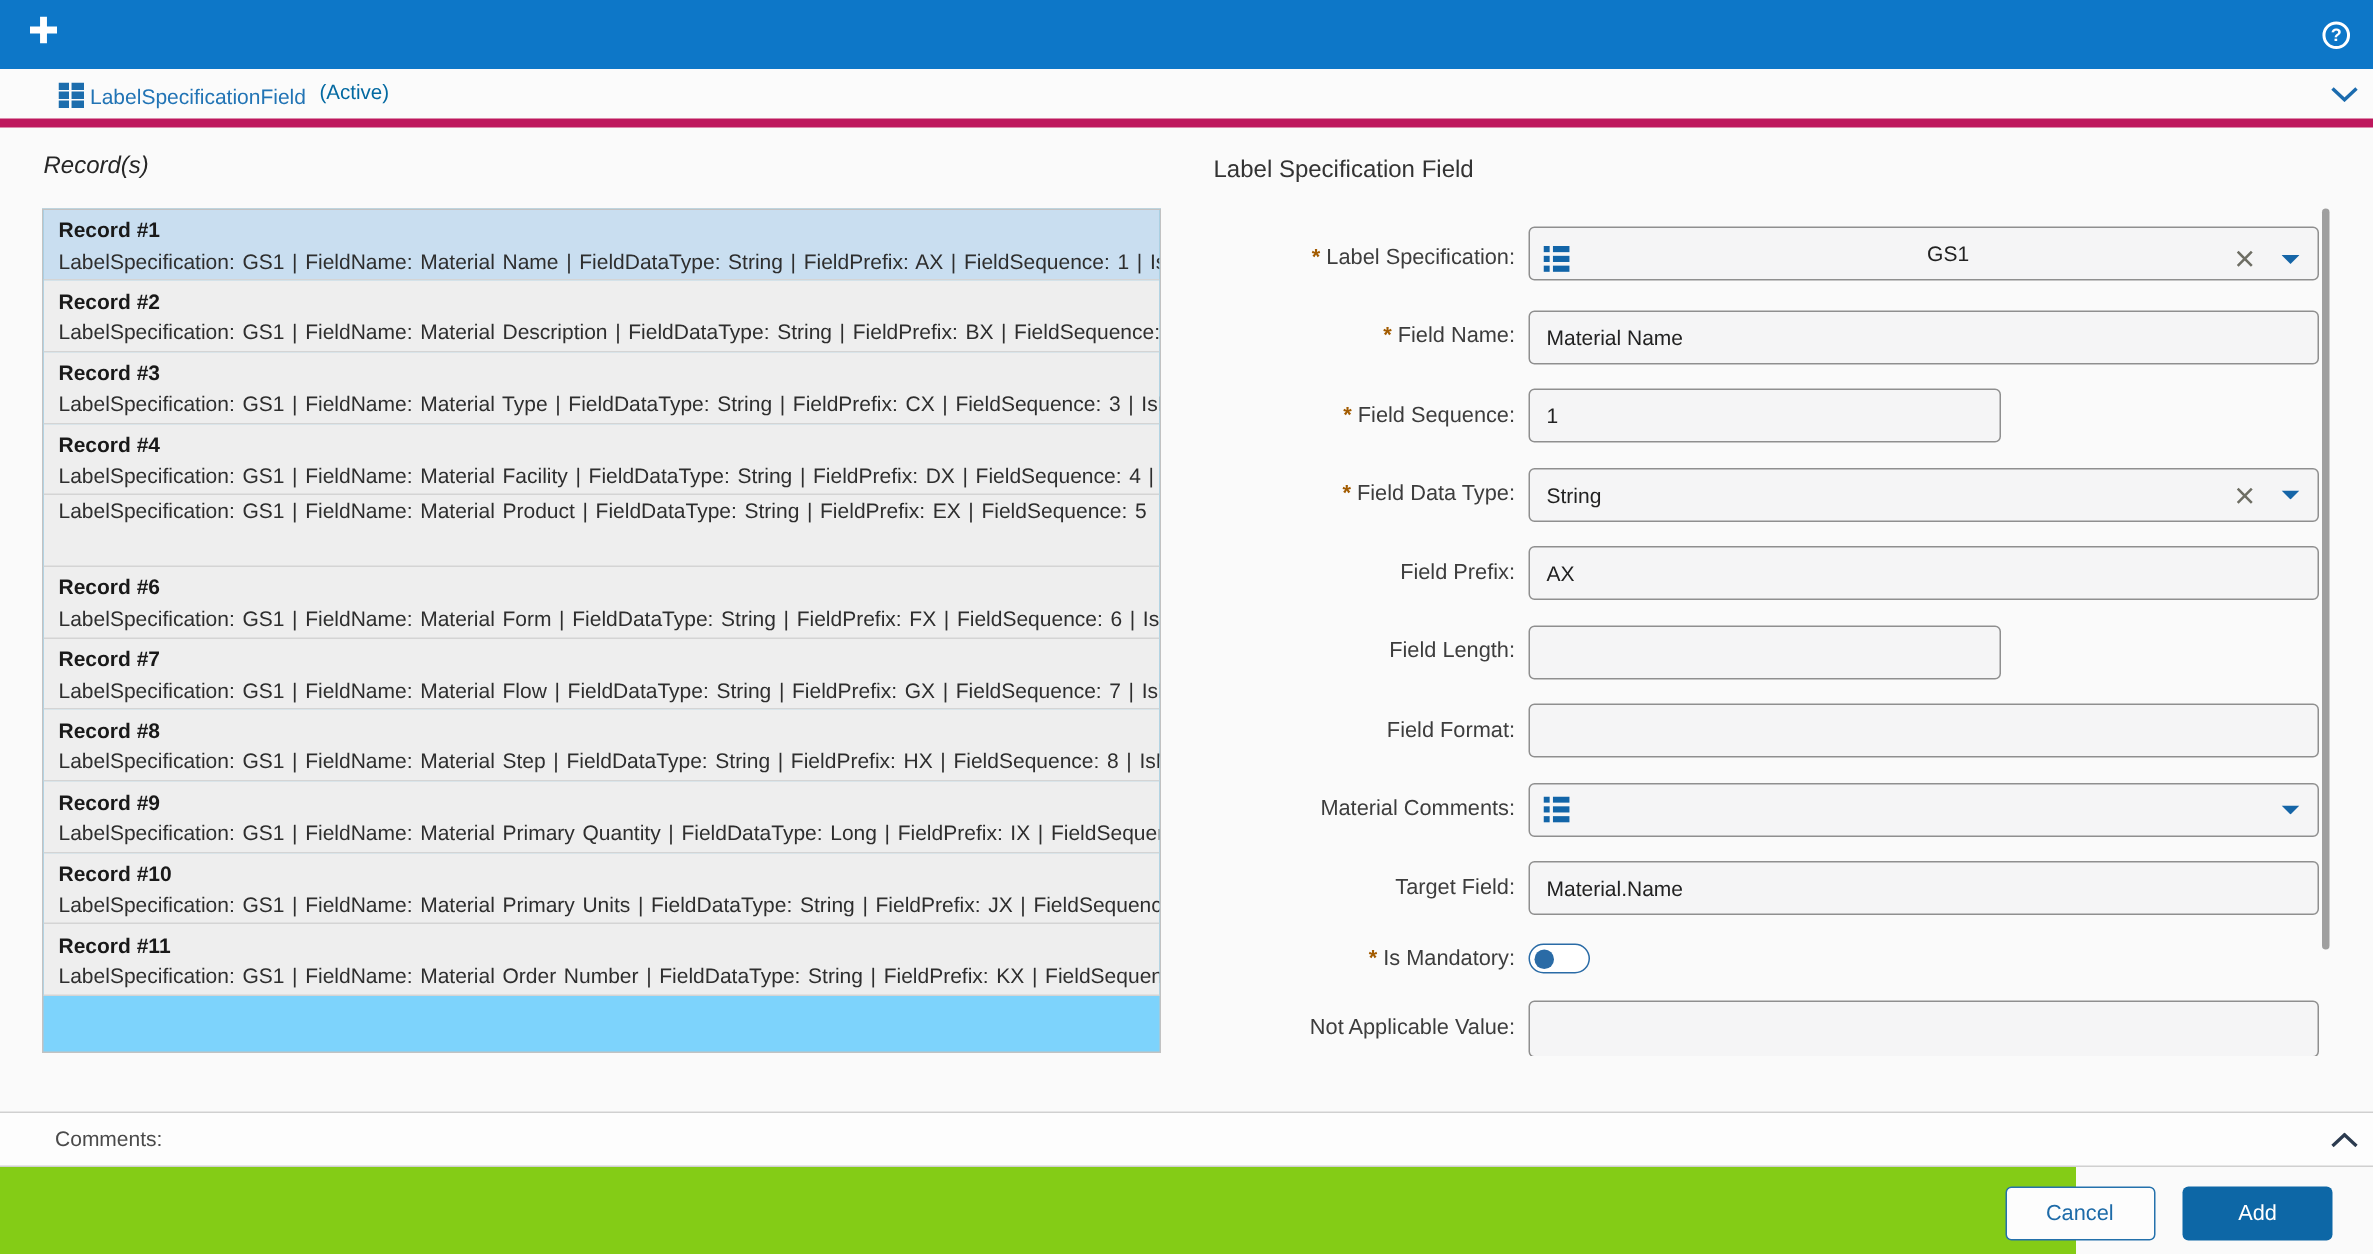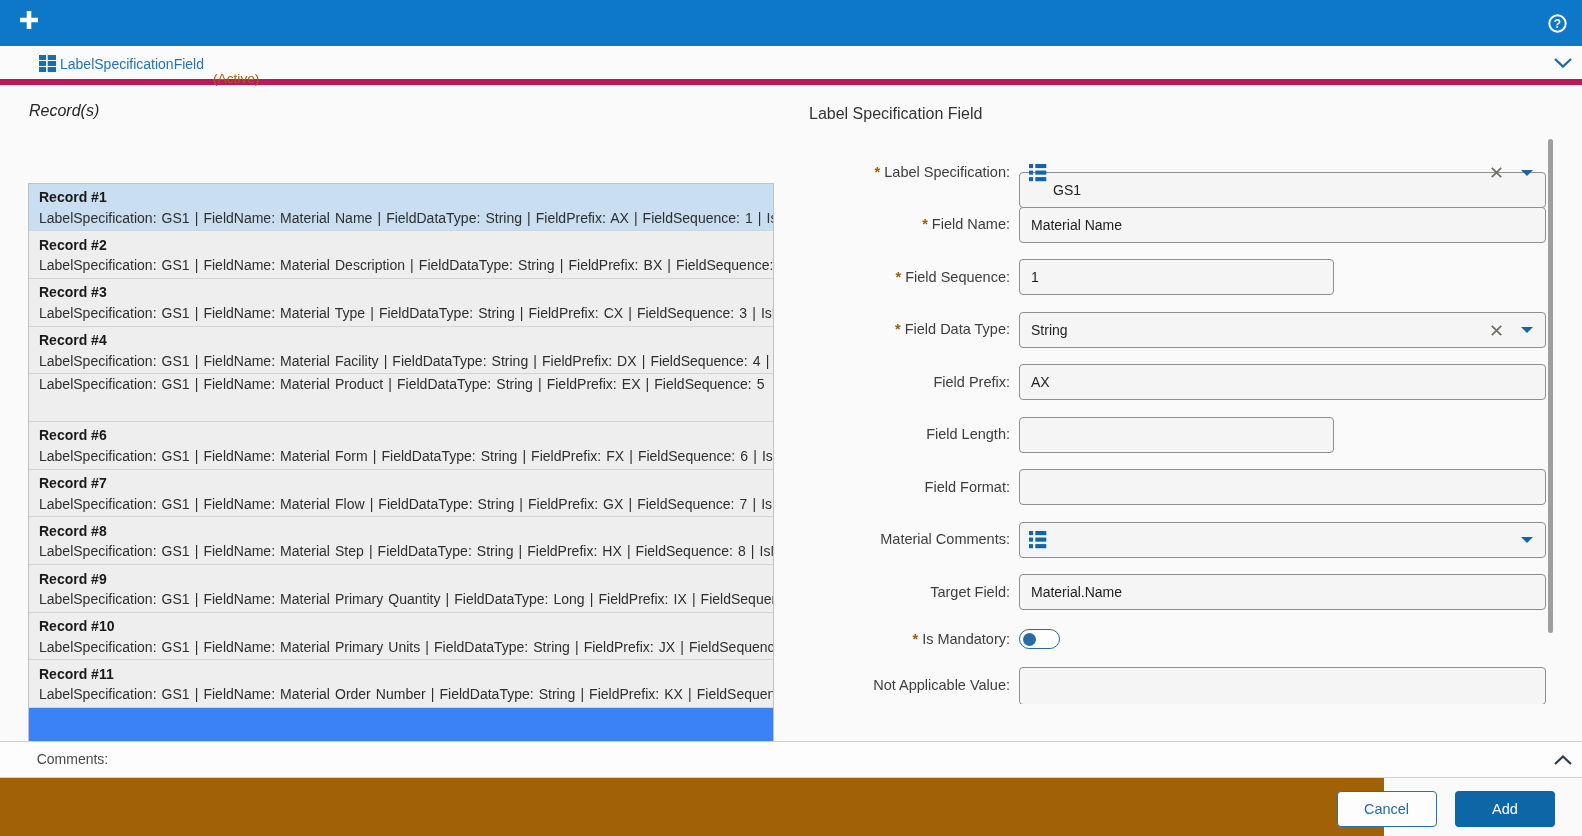--- a/index.html
+++ b/index.html
@@ -4,45 +4,45 @@
 <style>
 html,body{margin:0;padding:0;}
 body{width:1582px;height:836px;position:relative;overflow:hidden;background:#fafafa;font-family:"Liberation Sans",sans-serif;}
 .abs{position:absolute;}
 
 #hdr{left:0;top:0;width:1582px;height:46px;background:#0d77c8;}
 #hdr-title{left:45px;top:9.5px;font-size:17px;line-height:23px;color:#fff;}
 
 #sub{left:0;top:46px;width:1582px;height:33px;background:#fbfbfb;border-bottom:6px solid #be185d;}
 #sub-link{left:60px;top:10px;font-size:14px;line-height:17px;color:#2274b5;}
-#sub-active{left:213px;top:24px;font-size:13.7px;line-height:17px;color:#a16207;}
+#sub-active{left:213px;top:7px;font-size:13.7px;line-height:17px;color:#0369a1;}
 
 #lbl-records{left:29px;top:102px;font-size:16px;line-height:18px;color:#262626;font-style:italic;}
-#list{left:28px;top:138.5px;width:744px;height:561px;background:#3b82f6;border:1px solid #c2c2c2;overflow:hidden;margin-top:44px;}
+#list{left:28px;top:138.5px;width:744px;height:561px;background:#7dd3fc;border:1px solid #c2c2c2;overflow:hidden;}
 .row{height:46.7px;padding:0 0 0 10px;border-bottom:1px solid #d4d4d4;background:#eee;overflow:hidden;white-space:nowrap;}
 .row.sel{background:#c9def0;}
 .rt{font-size:14px;font-weight:bold;color:#191919;line-height:20.6px;padding-top:3.5px;}
 .rs{font-size:14px;color:#2e2e2e;line-height:20.6px;word-spacing:1.2px;}
 
 #form-title{left:809px;top:104.5px;font-size:16px;line-height:18px;color:#333;}
 #formclip{left:780px;top:138px;width:768px;height:565.5px;overflow:hidden;}
 .fl{position:absolute;width:222px;right:538px;text-align:right;font-size:14.5px;line-height:17px;color:#3d3d3d;}
 .req{color:#a25b00;font-weight:bold;}
 .inp{position:absolute;left:239px;height:34px;background:#f5f5f6;border:1px solid #8f8f8f;border-radius:4px;font-size:14px;color:#222;line-height:34px;padding-left:11px;white-space:nowrap;box-sizing:content-box;}
 .w-full{width:513.5px;}
 .w-short{width:301.5px;}
 #scrollthumb{left:1547.5px;top:138.5px;width:5.5px;height:494px;background:#9f9f9f;border-radius:3px;}
 
 #toggle{position:absolute;left:239px;top:491.4px;width:39px;height:18px;border:1.5px solid #2a6ba6;border-radius:11px;background:#fff;}
 #knob{position:absolute;left:3px;top:2.5px;width:13px;height:13px;border-radius:50%;background:#2a6ba6;}
 
 #comments{left:0;top:741px;width:1582px;height:35px;background:#fdfdfd;border-top:1px solid #d0d0d0;border-bottom:1px solid #d0d0d0;}
 #comments-text{left:36.7px;top:9px;font-size:14px;line-height:16px;color:#4a4a4a;}
 
-#footer{left:0;top:778px;width:1384px;height:58px;background:#a16207;}
+#footer{left:0;top:778px;width:1384px;height:58px;background:#84cc16;}
 .btn{position:absolute;top:12.5px;width:100px;height:36.5px;border-radius:4px;font-size:14.5px;display:flex;align-items:center;justify-content:center;box-sizing:border-box;}
 #btn-cancel{left:1336.5px;background:#fdfdfd;border:1px solid #2471ac;color:#1e6ba8;}
 #btn-add{left:1455px;background:#0d67a6;color:#fff;}
 </style>
 </head>
 <body>
 <div class="abs" id="hdr">
   <svg class="abs" style="left:20px;top:11px;" width="18" height="18" viewBox="0 0 18 18">
       <path d="M9 0 V18 M0 9 H18" stroke="#fff" stroke-width="4.6"></path>
     </svg>
@@ -111,21 +111,21 @@
   <div class="row">
       <div class="rt">Record #11</div>
       <div class="rs">LabelSpecification: GS1 | FieldName: Material Order Number | FieldDataType: String | FieldPrefix: KX | FieldSequence</div>
     </div>
 </div>
 
 <div class="abs" id="form-title">Label Specification Field</div>
 <div class="abs" id="formclip">
 
   <div class="fl" style="top:26px;"><span class="req">*</span> Label Specification:</div>
-  <div class="inp w-full" style="top:34px;padding-left:33px;width:491.5px;">GS1</div>
+  <div class="inp w-full" style="top:13px;padding-left:33px;width:491.5px;text-align:center;">GS1</div>
   <svg class="abs" style="left:248.8px;top:25.9px;" width="18" height="18" viewBox="0 0 18 18" fill="#1265a8">
       <rect x="0" y="0" width="4.1" height="4.1"></rect>
       <rect x="6.3" y="0" width="11" height="4.1"></rect>
       <rect x="0" y="6.55" width="4.1" height="4.1"></rect>
       <rect x="6.3" y="6.55" width="11" height="4.1"></rect>
       <rect x="0" y="13.1" width="4.1" height="4.1"></rect>
       <rect x="6.3" y="13.1" width="11" height="4.1"></rect>
     </svg>
   <svg class="abs" style="left:710.5px;top:29.3px;" width="11" height="11" viewBox="0 0 11 11">
       <path d="M0.8 0.8 L10.2 10.2 M10.2 0.8 L0.8 10.2" stroke="#6e6e64" stroke-width="1.7"></path>

